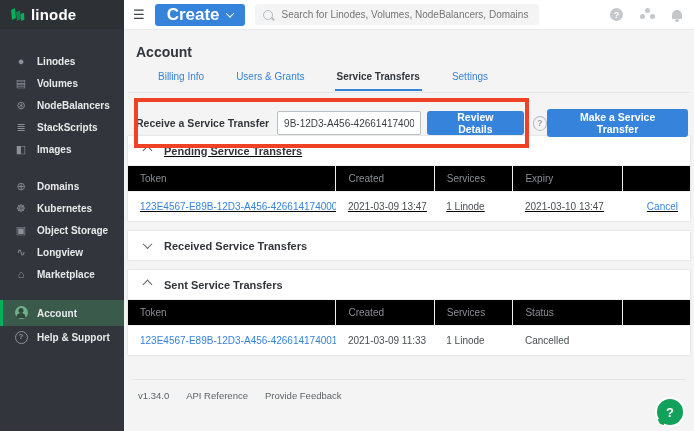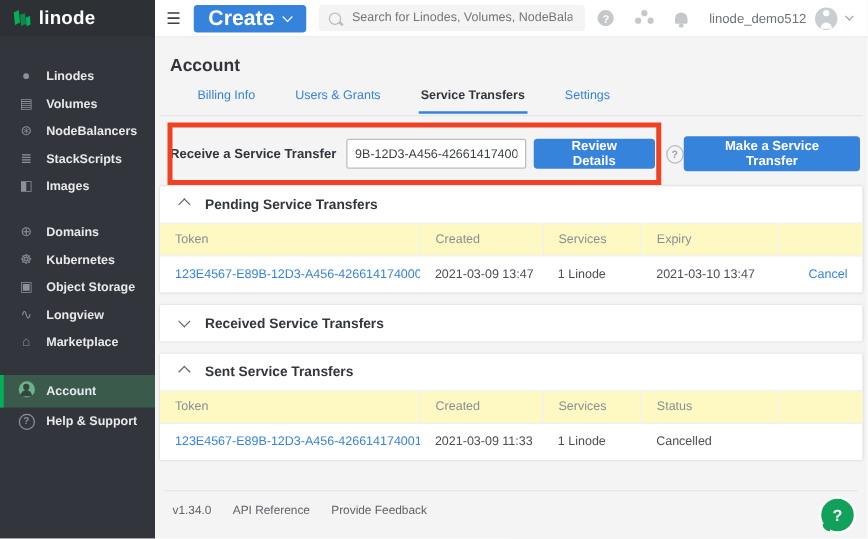--- a/index.html
+++ b/index.html
@@ -68,26 +68,26 @@
        font-family:inherit;font-size:10px;color:#3a3f44;padding:0 6px;outline:none;}
   .review-btn{height:24px;padding:0 13px;font-size:10.5px;margin-left:6px;}
   .help-outline{width:13px;height:13px;border:1.4px solid #b5b9bd;border-radius:50%;color:#9ba0a4;
        font-size:8.5px;font-weight:700;display:inline-flex;align-items:center;justify-content:center;
        margin-left:9px;cursor:pointer;}
   .make-btn{height:28px;padding:0 13px;font-size:10.5px;margin-left:auto;}
   .annotation-box{position:absolute;left:-2px;top:-12px;width:387px;height:42px;
        border:4px solid #ef4123;pointer-events:none;z-index:6;}
   
   .card{background:#fff;margin:0 0 10px 0;box-shadow:0 0 2px rgba(50,54,60,.18);}
-  .card.first{margin-top:13px;}
+  .card.first{text-decoration:underline;}
   .section-head{height:29px;display:flex;align-items:center;gap:13px;padding-left:16px;cursor:pointer;}
   .section-head .chev{color:#5e6469;width:6px;height:6px;}
   .section-title{font-size:11px;font-weight:700;color:#32363c;}
   table{width:100%;border-collapse:collapse;table-layout:fixed;}
-  thead th{height:25px;background:#fef9c3;border-top:1px solid #f0f1f1;border-bottom:1px solid #f0f1f1;
+  thead th{height:25px;background:#000000;border-top:1px solid #f0f1f1;border-bottom:1px solid #f0f1f1;
        font-size:10px;font-weight:400;color:#888f94;text-align:left;padding:0 12px;}
   thead th + th{border-left:1px solid #f0f1f1;}
   tbody td{height:29px;font-size:10px;color:#4a4e53;padding:0 12px;white-space:nowrap;overflow:hidden;}
   a.link{color:#3683dc;text-decoration:none;cursor:pointer;}
   td.action-cell{text-align:right;}
   
   .footer{margin:24px 4px 0 4px;border-top:1px solid #e3e5e8;padding:10px 0 0 6px;
        display:flex;gap:17px;font-size:9.5px;color:#5e6267;}
   .footer span{cursor:pointer;}
   .chat-help{position:absolute;right:11px;bottom:6px;width:26px;height:26px;border-radius:50%;
@@ -179,25 +179,20 @@
       <div class="search">
         <span class="mag"></span>
         <input type="text" placeholder="Search for Linodes, Volumes, NodeBalancers, Domains, Buckets..." style="">
       </div>
       <div class="tb-icons">
         <span class="help-filled">?</span>
         <span class="community">
             <i></i>
           </span>
         <span class="bell"></span>
-        <div class="user">
-          <span class="username">linode_demo512</span>
-          <span class="p-icon avatar"></span>
-          <span class="chev down"></span>
-        </div>
       </div>
     </header>
 
     <div class="content">
 
       <h1 class="page-title">Account</h1>
 
       <div class="tabs">
         <span class="tab">Billing Info</span>
         <span class="tab">Users &amp; Grants</span>

